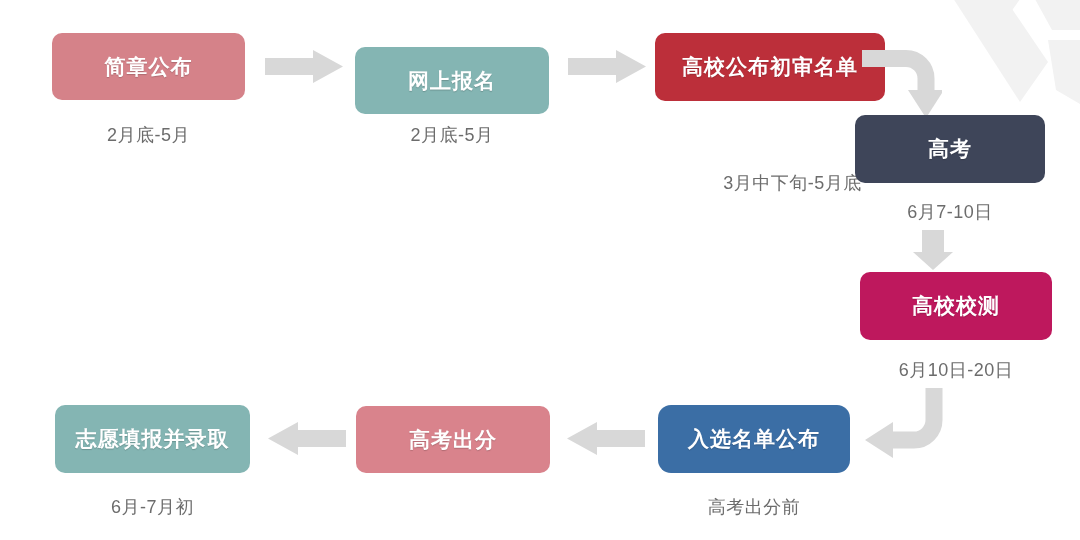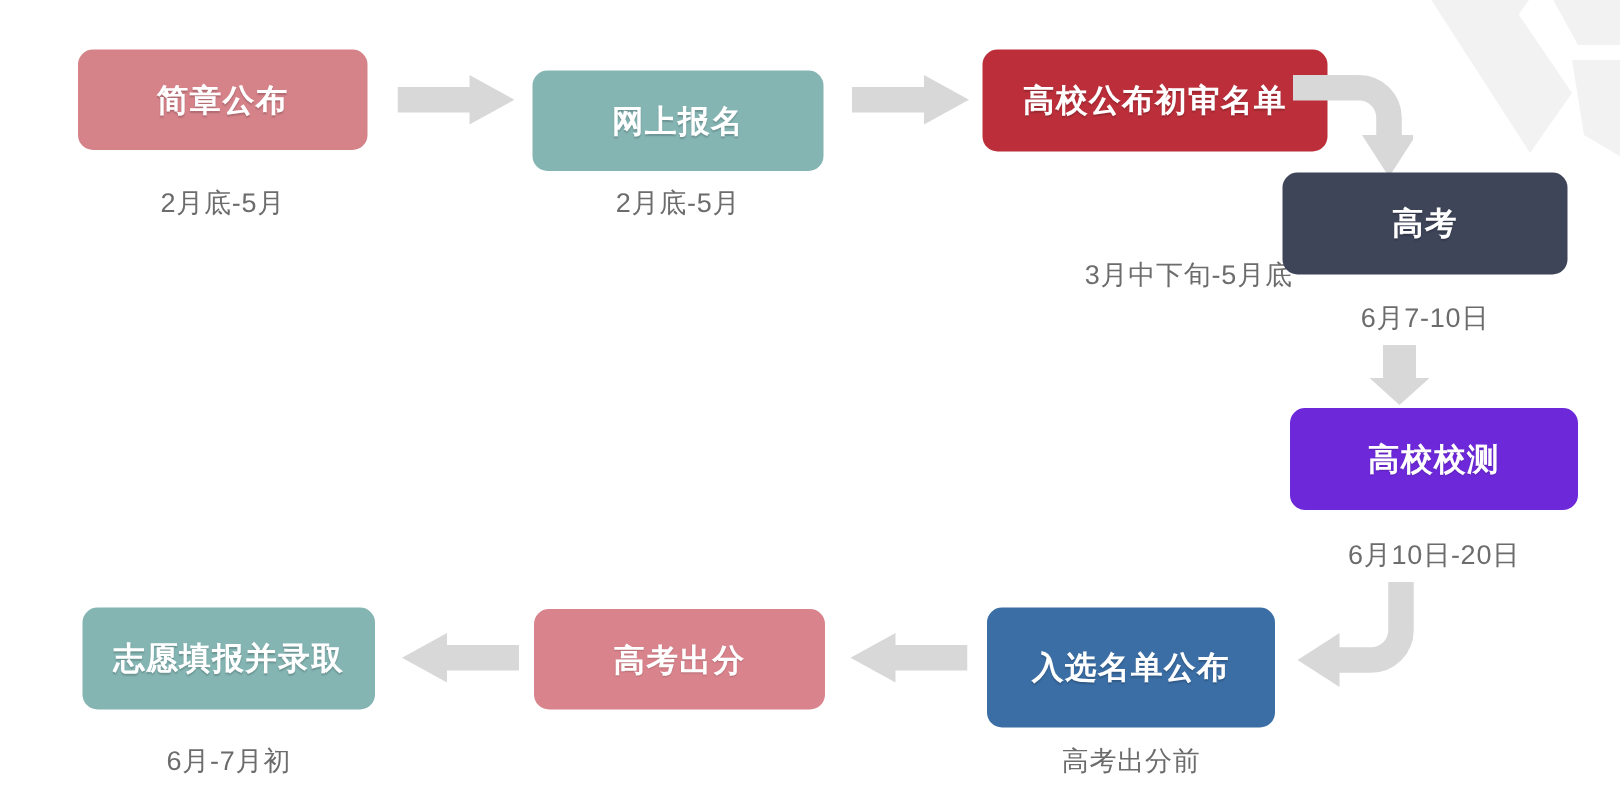--- a/index.html
+++ b/index.html
@@ -121,33 +121,33 @@
     <span class="node-label">高考</span>
   </div>
   <div class="caption" style="left:855px; top:200px; width:190px;">6月7-10日</div>
 
   <div class="arrow" style="left:913px; top:230px; width:40px; height:40px;">
     <svg width="40" height="40" viewBox="0 0 40 40" xmlns="http://www.w3.org/2000/svg">
       <polygon fill="#d8d8d8" points="9,0 31,0 31,22 40,22 20,40 0,22 9,22"></polygon>
     </svg>
   </div>
 
-  <div class="node" style="left:860px; top:272px; width:192px; height:68px; background:#6d28d9;">
+  <div class="node" style="left:860px; top:272px; width:192px; height:68px; background:#be185d;">
     <span class="node-label">高校校测</span>
   </div>
   <div class="caption" style="left:860px; top:358px; width:192px;">6月10日-20日</div>
 
   <div class="arrow" style="left:855px; top:388px; width:90px; height:80px;">
     <svg width="90" height="80" viewBox="0 0 90 80" xmlns="http://www.w3.org/2000/svg">
       <path fill="none" stroke="#d8d8d8" stroke-width="17" d="M79,0 V32 A20 20 0 0 1 59,52 H36"></path>
       <polygon fill="#d8d8d8" points="38,34 38,70 10,52"></polygon>
     </svg>
   </div>
 
-  <div class="node" style="left:658px; top:405px; width:192px; height:80px; background:#3b6ea5;">
+  <div class="node" style="left:658px; top:405px; width:192px; height:68px; background:#3b6ea5;border-radius:13px;">
     <span class="node-label">入选名单公布</span>
   </div>
   <div class="caption" style="left:658px; top:495px; width:192px;">高考出分前</div>
 
   <div class="arrow" style="left:567px; top:422px; width:78px; height:33px;">
     <svg width="78" height="33" viewBox="0 0 78 33" xmlns="http://www.w3.org/2000/svg">
       <polygon fill="#d8d8d8" points="78,8 30,8 30,0 0,16.5 30,33 30,25 78,25"></polygon>
     </svg>
   </div>
 

